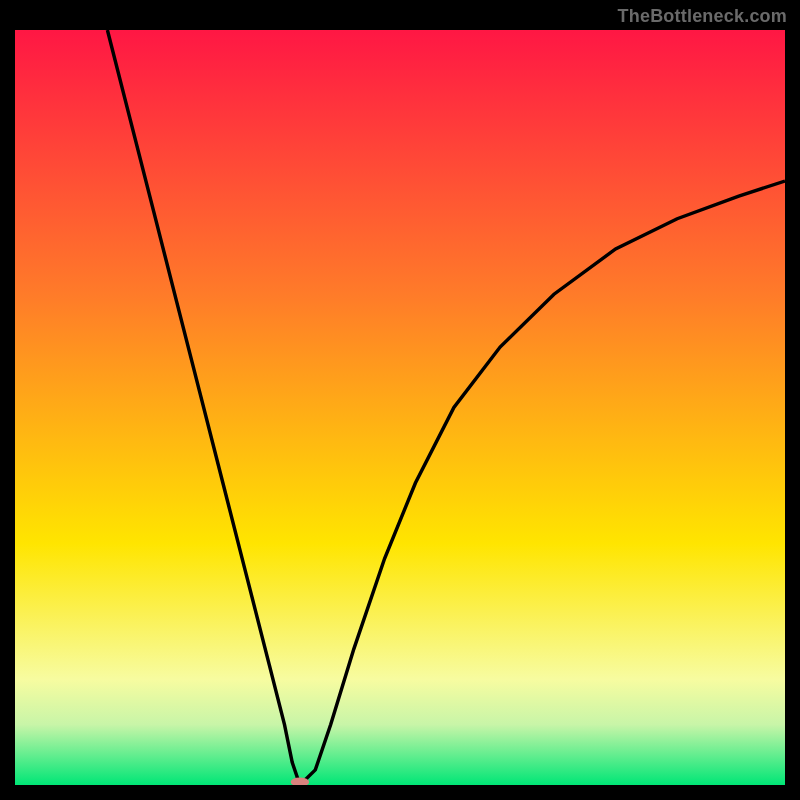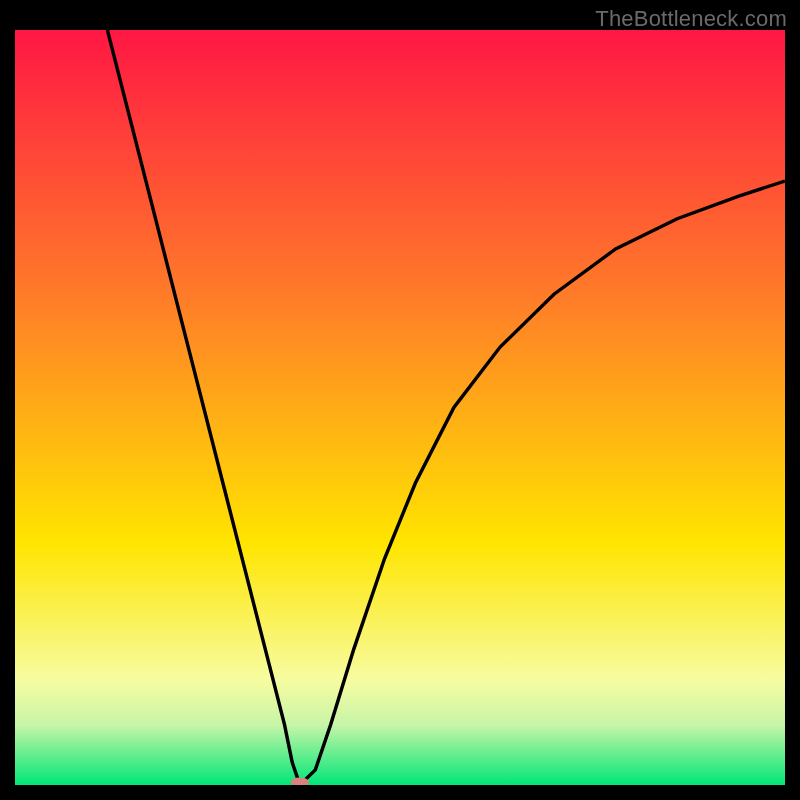--- a/index.html
+++ b/index.html
@@ -18,22 +18,22 @@
     left: 0;
     top: 0;
     width: 100%;
     height: 100%;
   }
   .watermark {
     position: absolute;
     top: 6px;
     right: 13px;
     font-family: Arial, Helvetica, sans-serif;
-    font-size: 22px;
-    font-weight: 400;
+    font-size: 18px;
+    font-weight: 700;
     color: #6a6a6a;
     letter-spacing: 0.2px;
   }
   svg { display: block; }
 </style>
 </head>
 <body>
 
 <div class="watermark">TheBottleneck.com</div>
 

